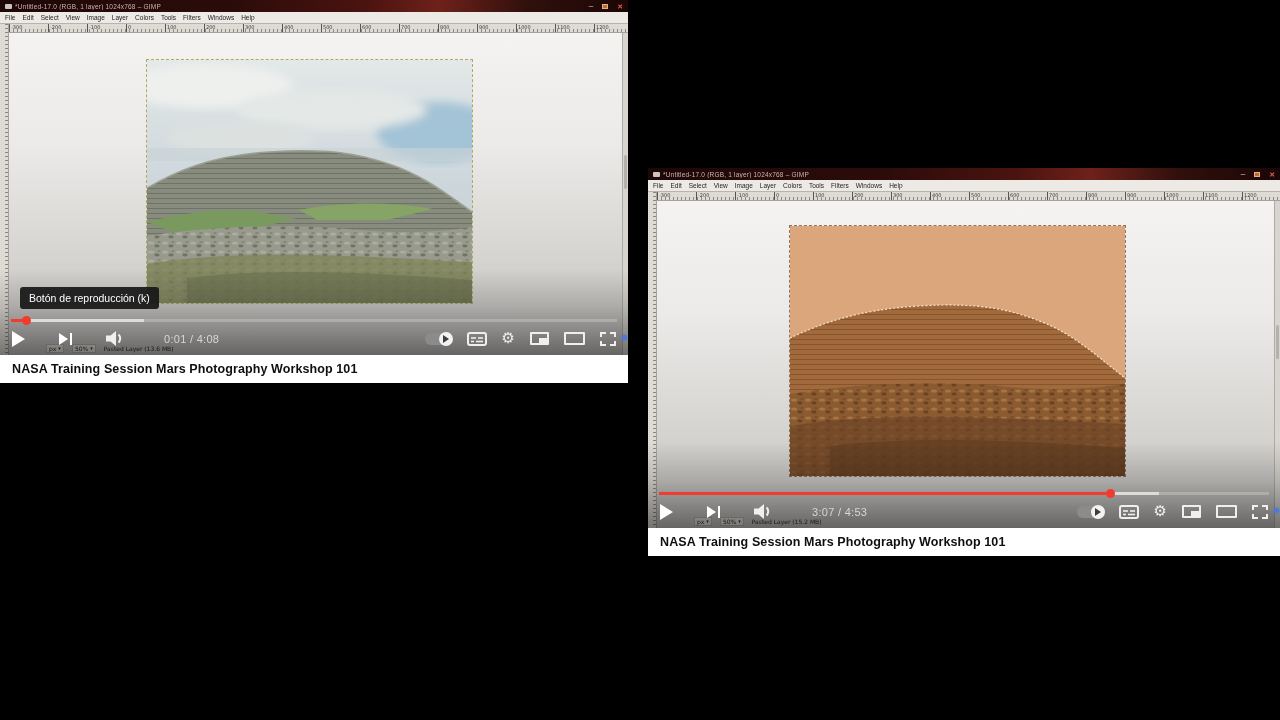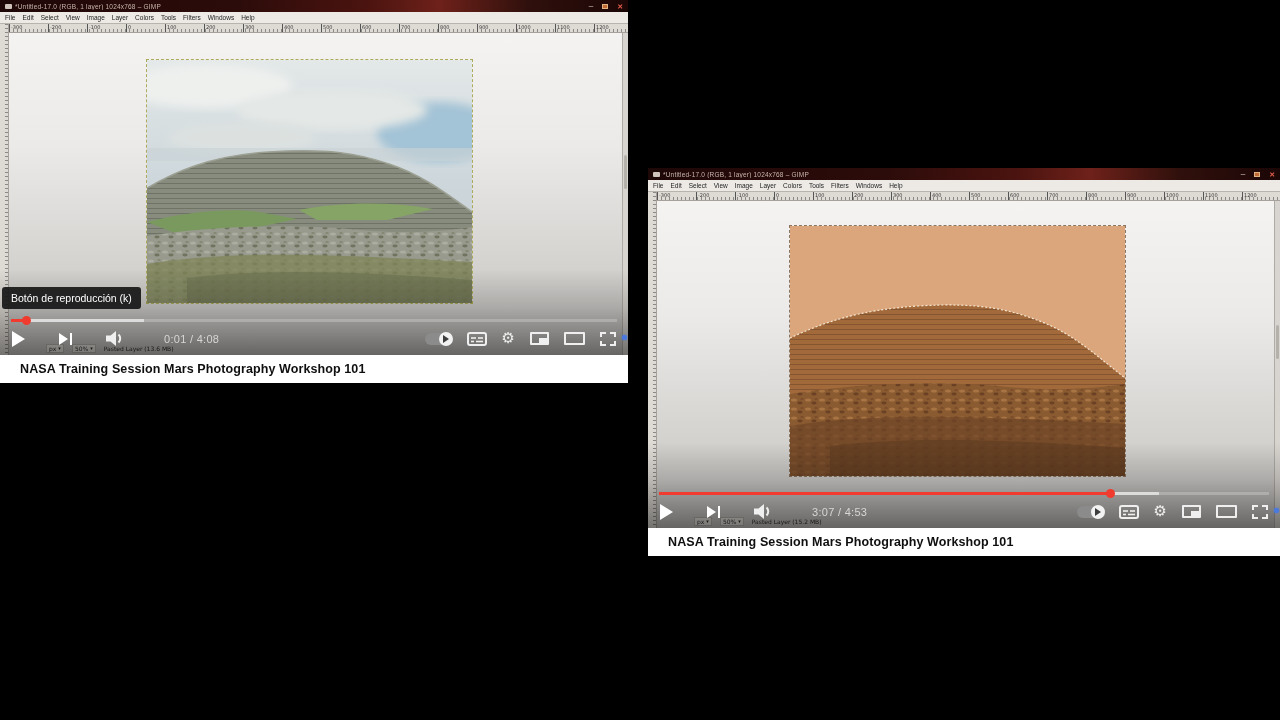--- a/index.html
+++ b/index.html
@@ -87,24 +87,24 @@
   .i-autoplay { width:27px; height:12px; border-radius:7px; background:#8b8b8b; position:relative; }
   .i-autoplay .dot { position:absolute; right:-1px; top:-1px; width:14px; height:14px; border-radius:50%;
     background:#f2f2f2; display:flex; align-items:center; justify-content:center; }
   .i-autoplay .dot i { width:0; height:0; border-left:6px solid #3d3d3d;
     border-top:4px solid transparent; border-bottom:4px solid transparent; margin-left:1px; }
   .i-gear { font-size:15px; line-height:15px; color:#efefef; font-family:"DejaVu Sans", sans-serif; }
   .i-mini { width:19px; height:13px; border:2px solid #efefef; border-radius:1px; position:relative; }
   .i-mini::after { content:""; position:absolute; right:0; bottom:0; width:8px; height:5px; background:#efefef; }
   .i-theater { width:21px; height:13px; border:2px solid #efefef; border-radius:1px; }
 
-  .yt-tooltip { position:absolute; left:2px; bottom:46px; background:rgba(24,24,24,.93);
+  .yt-tooltip { position:absolute; left:20px; bottom:46px; background:rgba(24,24,24,.93);
     color:#fff; font-size:10.5px; padding:5px 9px; border-radius:3px; white-space:nowrap; z-index:5; }
 
-  .vtitle { height:28px; display:flex; align-items:center; padding-left:20px;
+  .vtitle { height:28px; display:flex; align-items:center; padding-left:12px;
     font-size:12.5px; font-weight:bold; color:#0f0f0f; letter-spacing:.1px; background:#fff; }
 
   :root { --red:#f03b2e; }
 </style>
 </head>
 <body>
 
 <div class="panel panel-left">
   <div class="video">
     <div class="gimp">

